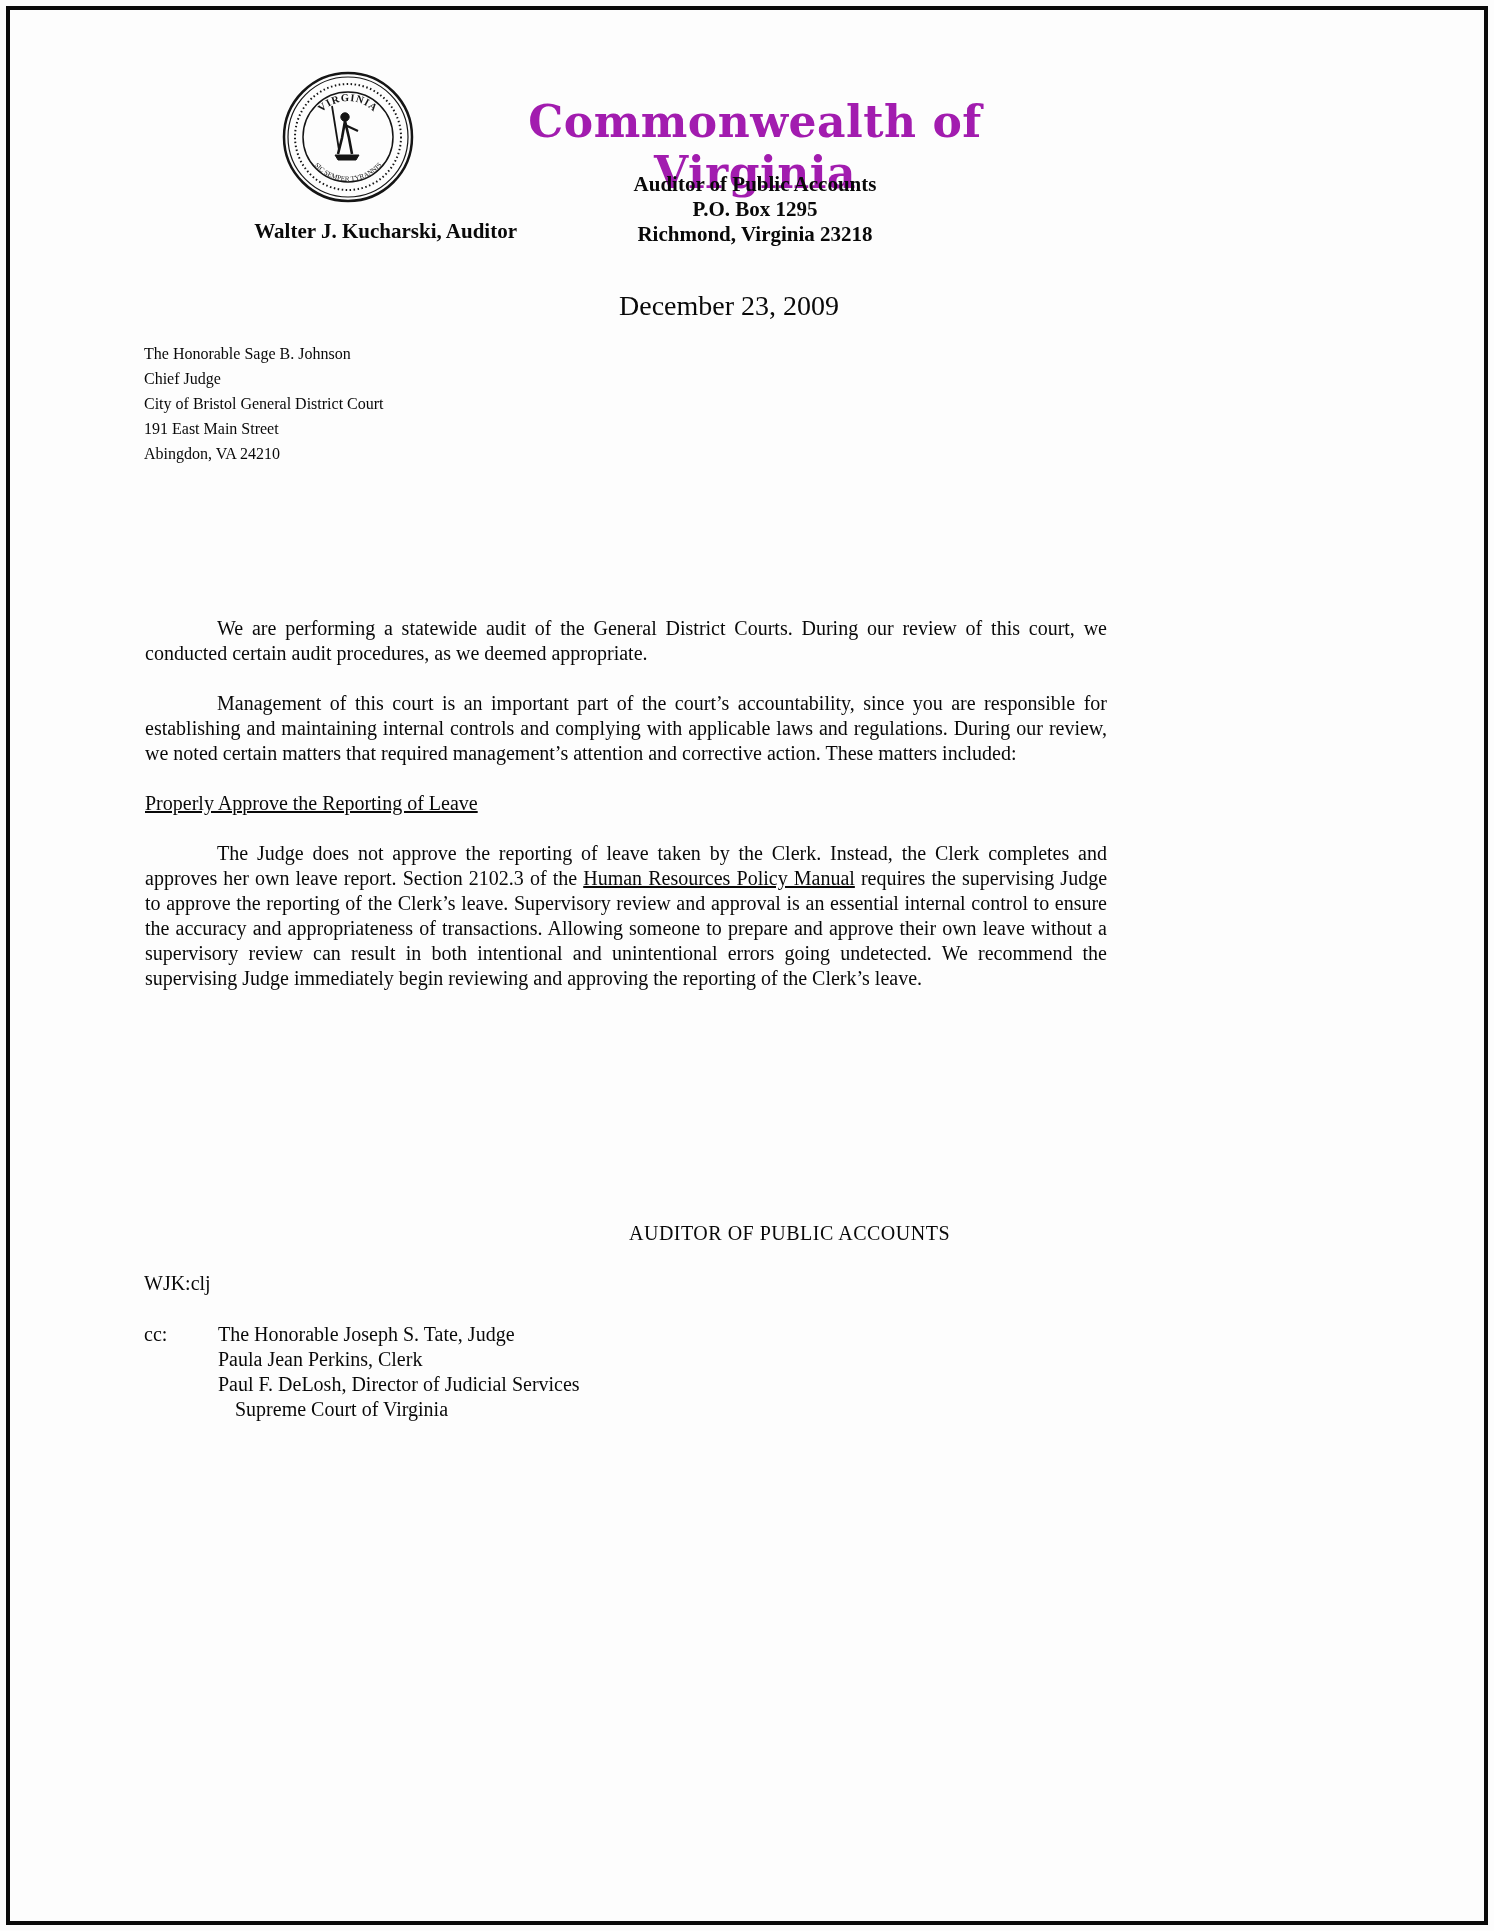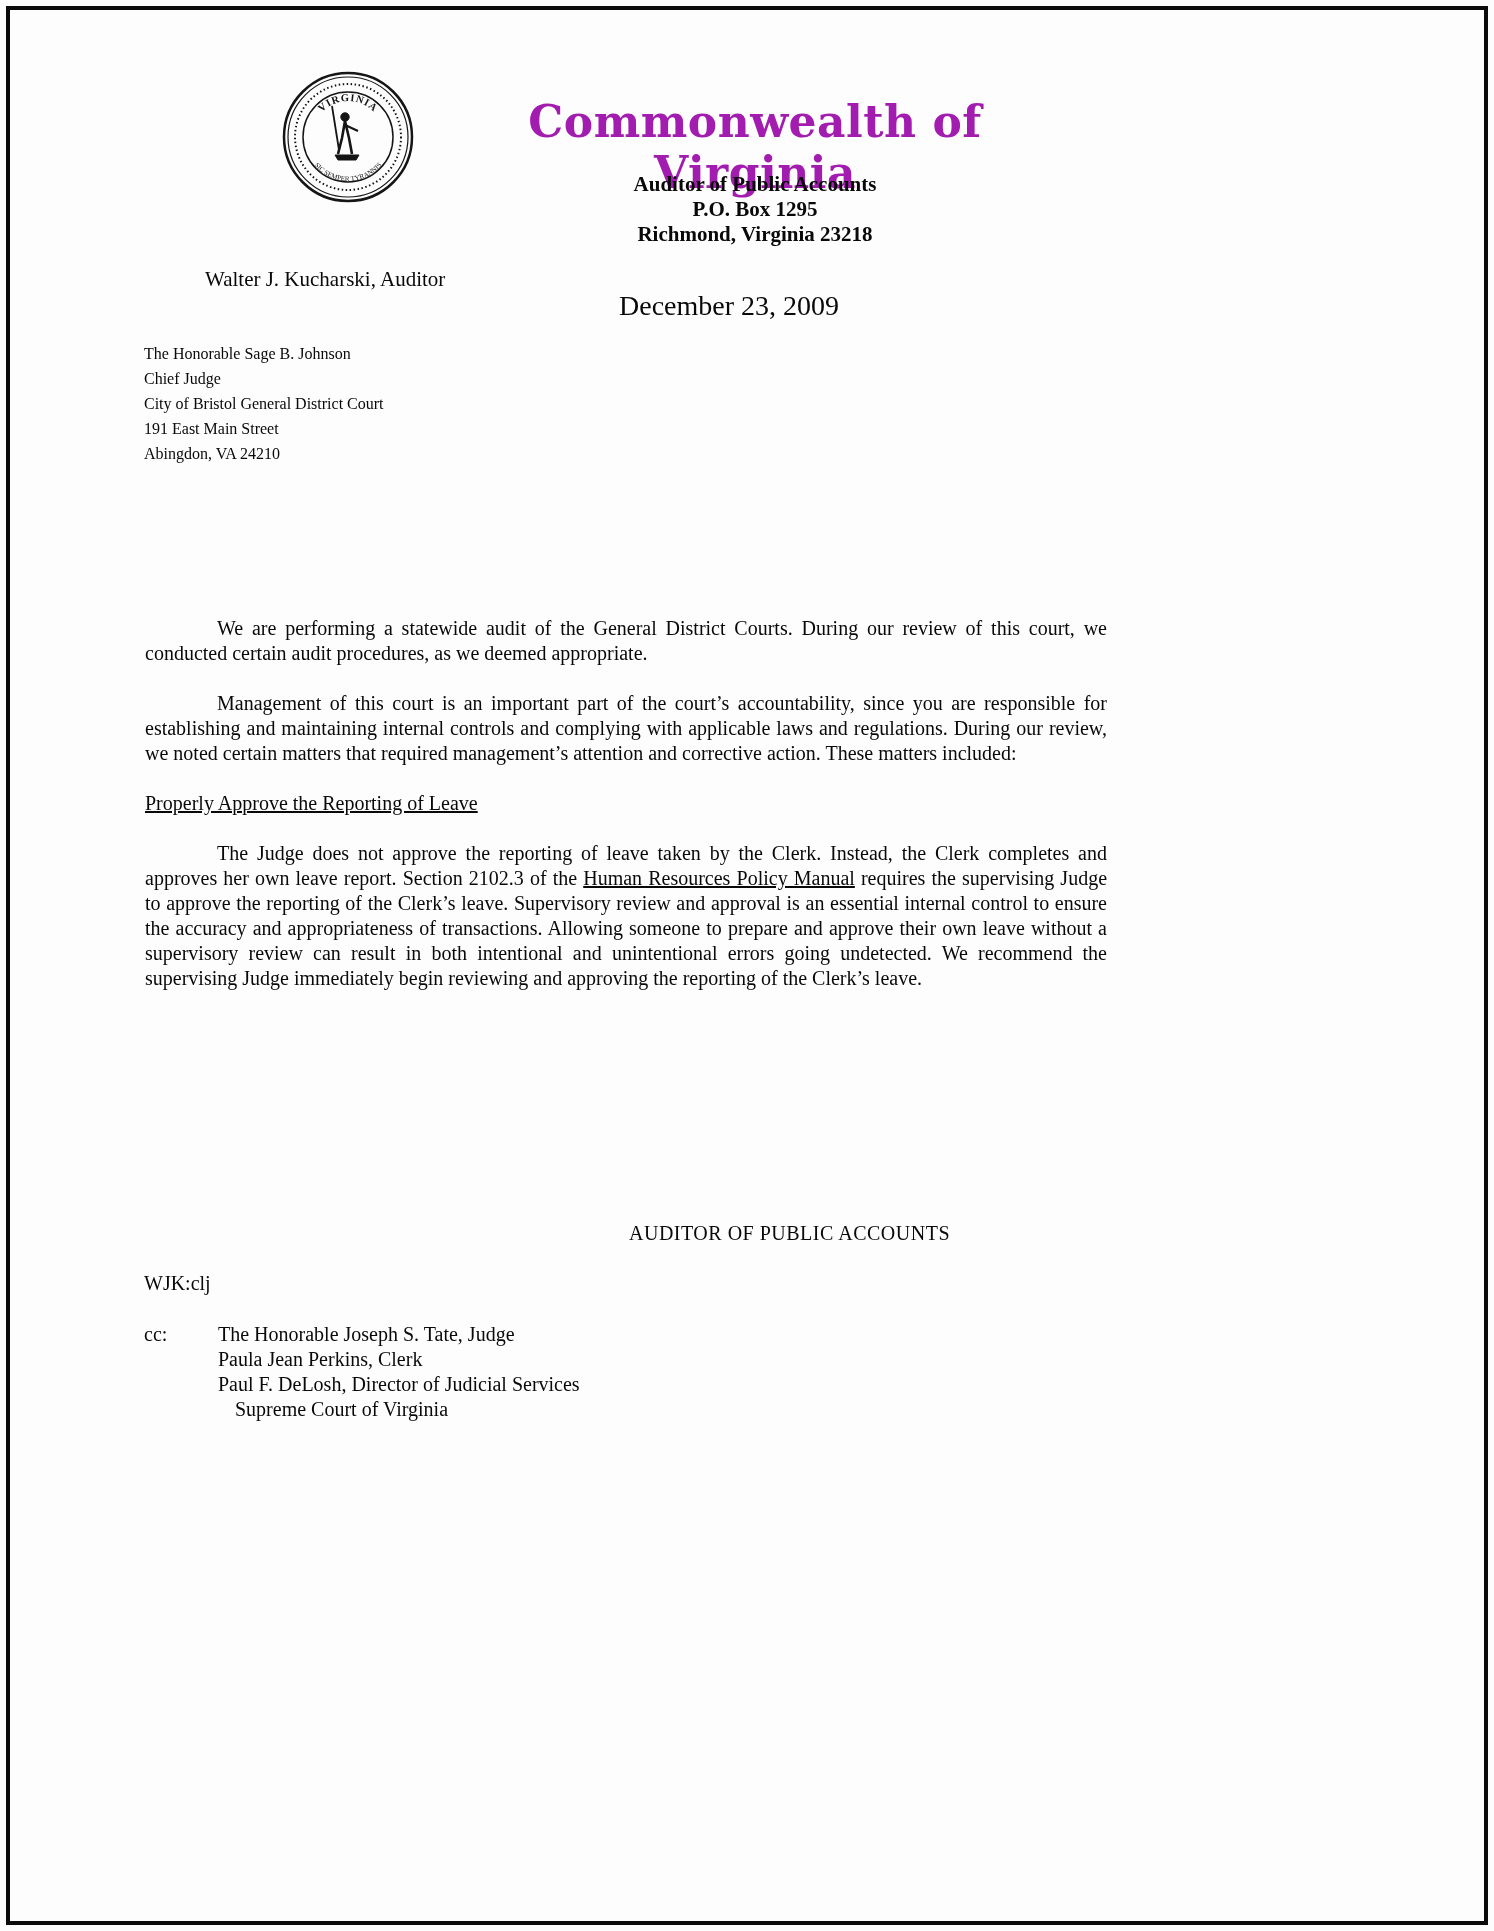--- a/index.html
+++ b/index.html
@@ -16,22 +16,22 @@
   .masthead-title {
     position:absolute; left:425px; top:96px; width:660px; text-align:center;
     font-family:"DejaVu Serif", serif; font-weight:700; font-size:44px;
     letter-spacing:0.5px; color:#a21caf;
   }
   .office-block {
     position:absolute; left:555px; top:172px; width:400px; text-align:center;
     font-weight:700; font-size:21px; line-height:25px;
   }
   .auditor-name {
-    position:absolute; left:205px; top:219px; width:312px; text-align:left;
-    font-weight:400; font-size:21px;margin-top:48px;
+    position:absolute; left:205px; top:219px; width:312px; text-align:right;
+    font-weight:700; font-size:21px;
   }
 
   .date { position:absolute; left:619px; top:290px; font-size:28px; }
 
   .recipient { position:absolute; left:144px; top:341px; font-size:16px; line-height:25px; }
 
   .audit-info { position:absolute; left:144px; top:491px; font-size:20px; line-height:25px; }
   .audit-info .label { display:inline-block; width:216px; }
 
   .body-text {

